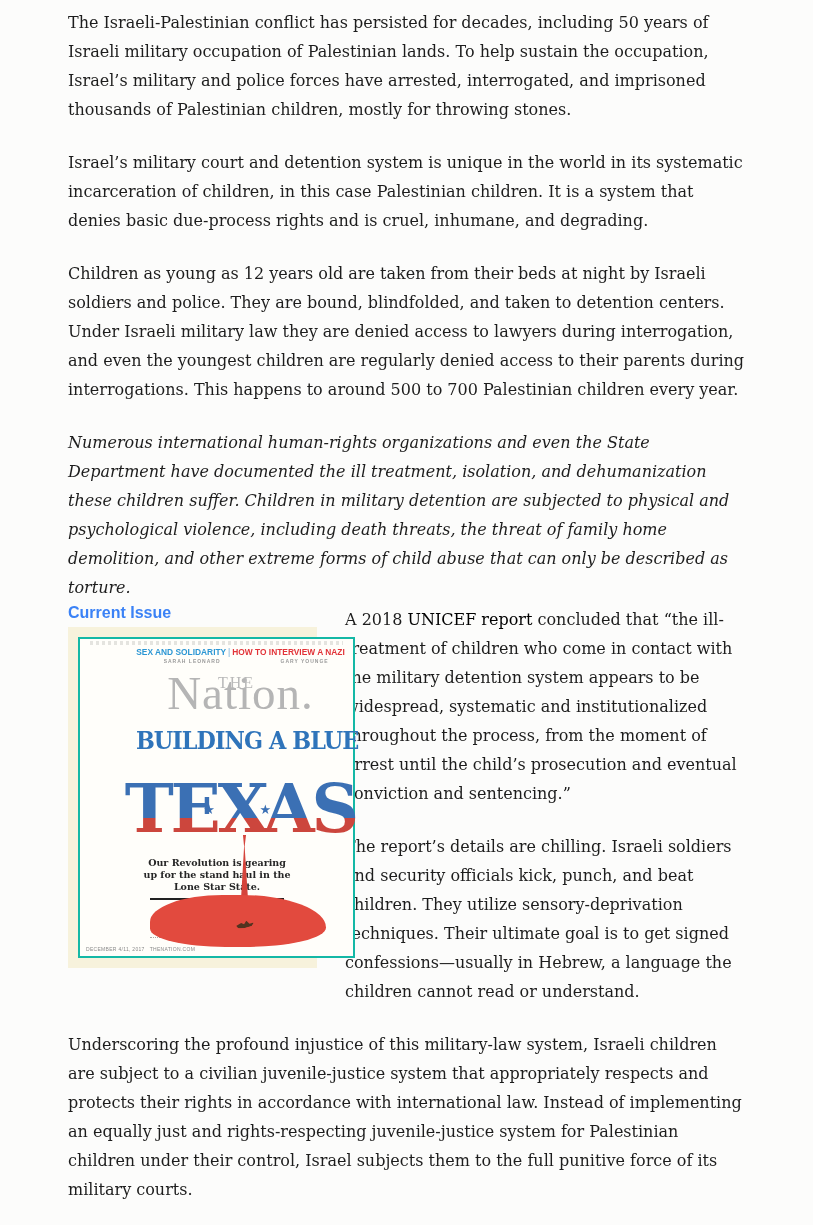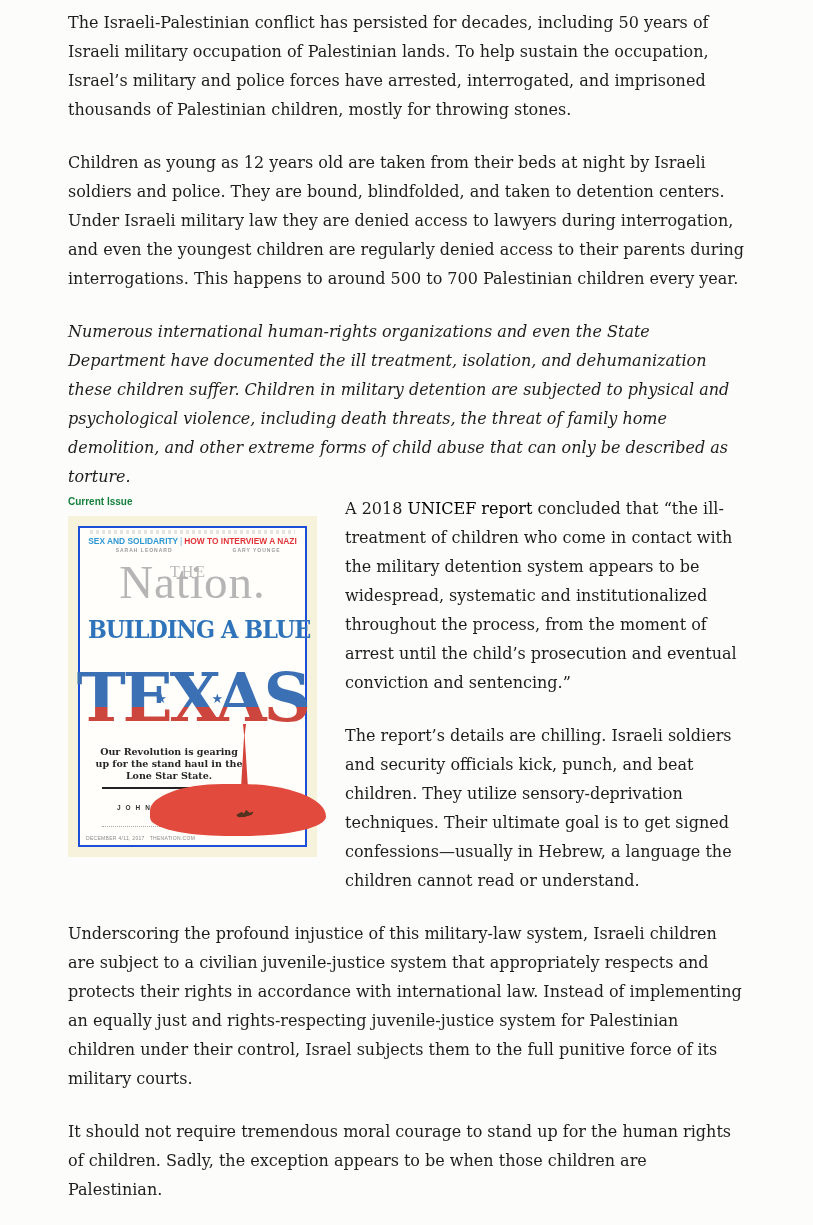--- a/index.html
+++ b/index.html
@@ -20,29 +20,29 @@
   .article p { margin: 0 0 24px 0; }
   .article p.tight { margin-bottom: 3px; font-style: italic; }
   .article p.tight2 { }
   .article p.clear { clear: both; }
   a.article-link { color: #000000; text-decoration: none; cursor: pointer; }
 
   
   .current-issue { float: left; width: 249px; margin: 0 28px 12px 0; }
   .ci-label {
     font-family: "Liberation Sans", sans-serif;
-    font-weight: bold; font-size: 10px; line-height: 15px;
-    color: #15803d; margin: 0 2px 7px 0;
+    font-weight: bold; font-size: 16px; line-height: 15px;
+    color: #3b82f6; margin: 0 2px 7px 0;
   }
   .cover-matte { background: #f7f2dc; padding: 10px; width: 229px; cursor: pointer; }
   .cover {
     position: relative;
     background: #fffefa;
-    border: 2px solid #1d4ed8;
-    width: 225px; height: 317px;
+    border: 2px solid #14b8a6;
+    width: 225px; height: 317px; padding-left: 48px;
   }
   .cover-topstrip {
     position: absolute; top: 2px; left: 10px; right: 10px; height: 4px;
     background: repeating-linear-gradient(90deg,#d9d9d4 0 3px,#fffefa 3px 6px);
     opacity: .7;
   }
   .headline-row {
     margin-top: 8px; text-align: center; white-space: nowrap;
     font-family: "Liberation Sans", sans-serif; font-weight: bold;
     font-size: 9px; line-height: 10px;
@@ -128,20 +128,21 @@
     font-size: 5px; line-height: 6px; color: #8a8a8a;
     letter-spacing: 0.3px; white-space: pre;
   }
 </style>
 </head>
 <body>
 
 <div class="article">
 
   <p>The Israeli-Palestinian conflict has persisted for decades, including 50 years of Israeli military occupation of Palestinian lands. To help sustain the occupation, Israel’s military and police forces have arrested, interrogated, and imprisoned thousands of Palestinian children, mostly for throwing stones.</p>
+  <p>Israel’s military court and detention system is unique in the world in its systematic incarceration of children, in this case Palestinian children. It is a system that denies basic due-process rights and is cruel, inhumane, and degrading.</p>
   <p>Children as young as 12 years old are taken from their beds at night by Israeli soldiers and police. They are bound, blindfolded, and taken to detention centers. Under Israeli military law they are denied access to lawyers during interrogation, and even the youngest children are regularly denied access to their parents during interrogations. This happens to around 500 to 700 Palestinian children every year.</p>
   <p class="tight">Numerous international human-rights organizations and even the State Department have documented the ill treatment, isolation, and dehumanization these children suffer. Children in military detention are subjected to physical and psychological violence, including death threats, the threat of family home demolition, and other extreme forms of child abuse that can only be described as torture.</p>
 
   <div class="current-issue">
     <div class="ci-label">Current Issue</div>
     <div class="cover-matte">
       <div class="cover">
         <div class="cover-topstrip"></div>
         <div class="headline-row"><span class="hl-left">SEX AND SOLIDARITY</span><span class="hl-sep">|</span><span class="hl-right">HOW TO INTERVIEW A NAZI</span></div>
         <div class="authors-row">

